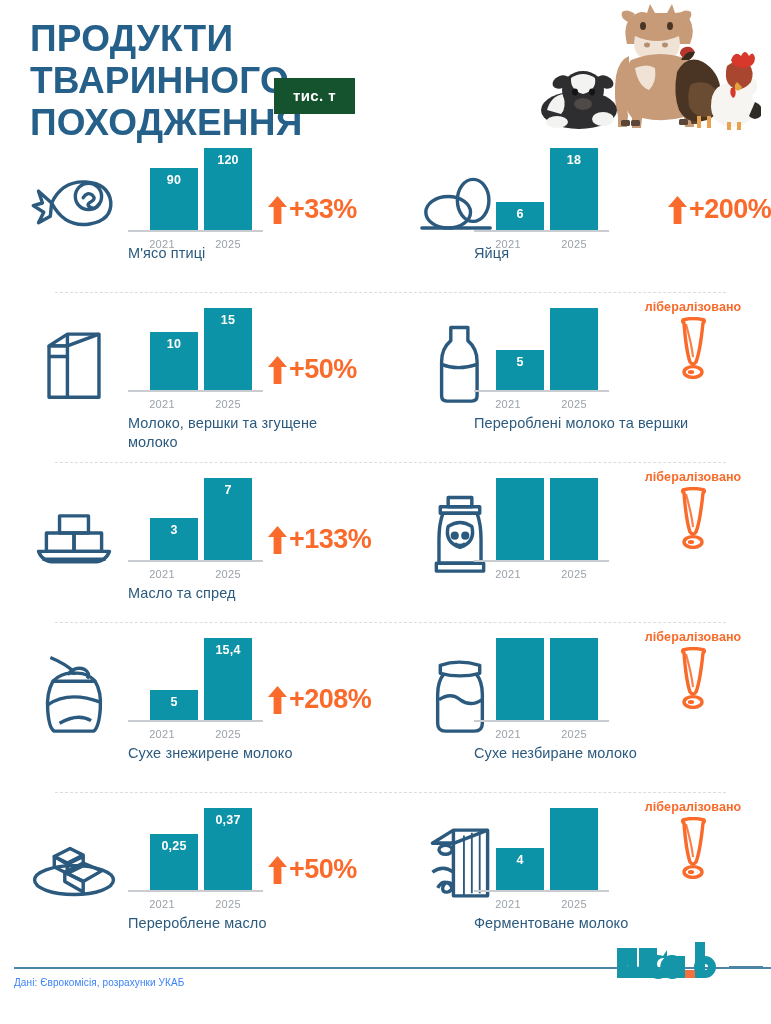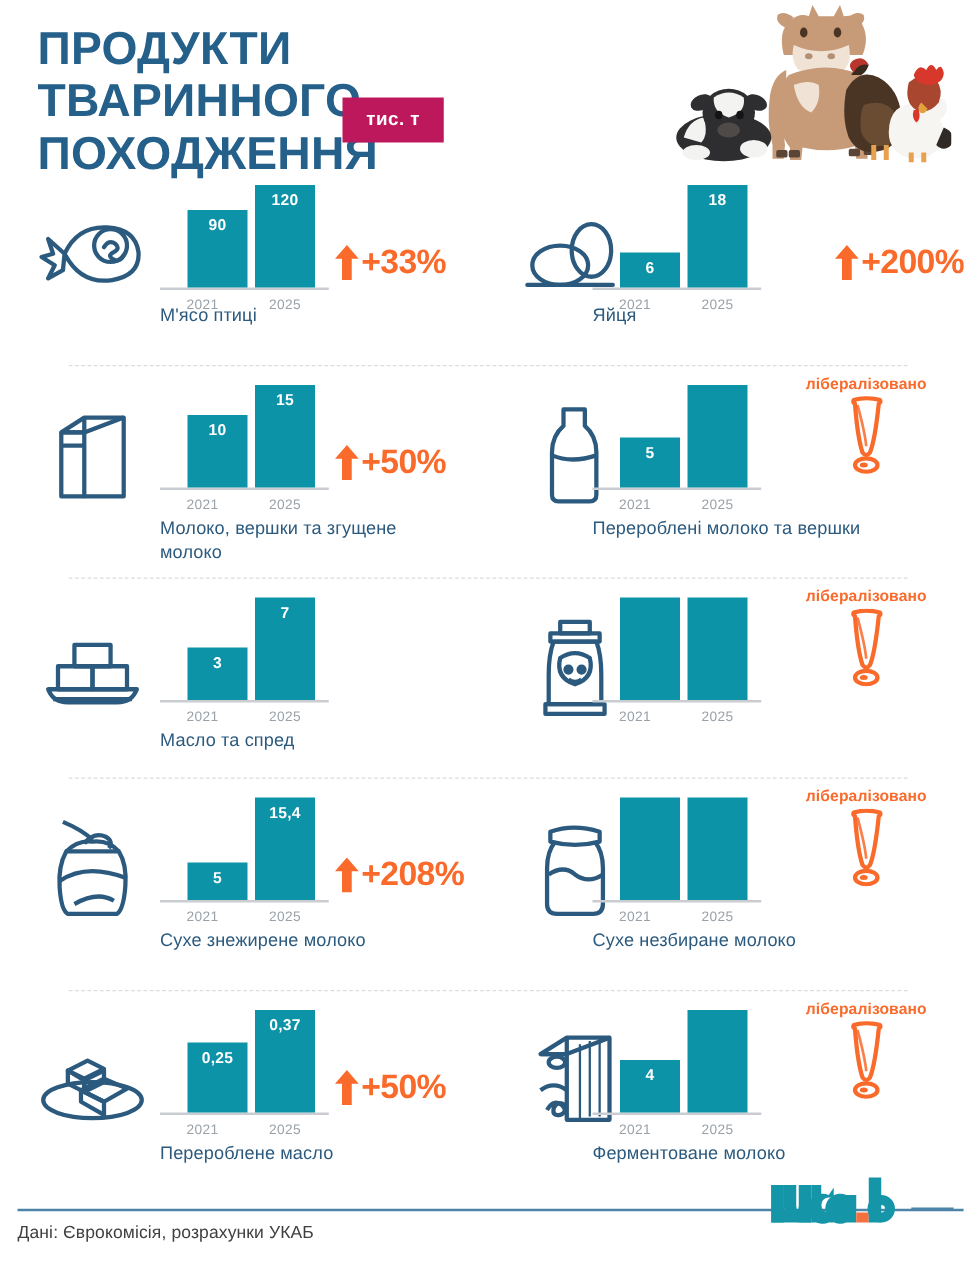--- a/index.html
+++ b/index.html
@@ -15,21 +15,21 @@
 
   
   #header { position:absolute; left:0; top:0; width:771px; height:132px; }
   #title {
     position:absolute; left:30px; top:18px; width:470px;
     font-size:37px; font-weight:bold; line-height:1.13;
     letter-spacing:0.2px; color:#25608a; text-transform:uppercase;
   }
   #unit-badge {
     position:absolute; left:274px; top:78px;
-    background:#be185d; color:#ffffff;
+    background:#14532d; color:#ffffff;
     font-size:15px; font-weight:bold;
     padding:9px 19px 10px 19px; letter-spacing:0.4px;
   }
   #animals-photo { position:absolute; right:10px; top:-2px; width:230px; height:132px; }
 
   
   #grid { position:absolute; left:0; top:132px; width:771px; }
   .row { position:relative; width:771px; display:flex; }
   .row-sep {
     position:absolute; left:55px; right:45px; top:0; height:0;
@@ -101,21 +101,21 @@
   #footer { position:absolute; left:0; bottom:0; width:771px; height:90px; }
   #foot-note {
     position:absolute; left:14px; top:9px;
     font-size:12.5px; font-weight:bold; color:#2b5a7e; letter-spacing:0.1px;
   }
   #foot-rule {
     position:absolute; left:14px; right:0px; top:33px; height:2px; background:#4d83a6;
   }
   #foot-source {
     position:absolute; left:14px; top:43px;
-    font-size:14px; color:#404040; letter-spacing:0.1px;
+    font-size:10px; color:#3b82f6; letter-spacing:0.1px;
   }
   #ucab-logo { position:absolute; right:8px; top:6px; width:152px; height:46px; }
 </style>
 </head>
 <body>
 
 <div id="header">
   <div id="title">ПРОДУКТИ ТВАРИННОГО ПОХОДЖЕННЯ</div>
   <div id="unit-badge">тис. т</div>
 
@@ -378,20 +378,28 @@
         <div class="bar-wrap b2">
           <div class="bar" style="height:82px">
             <span class="bar-val">7</span>
           </div>
         </div>
 
         <span class="yr y1">2021</span>
         <span class="yr y2">2025</span>
       </div>
 
+      <div class="growth">
+        <span>
+            <svg class="arrow-up" viewBox="0 0 19 28">
+              <path d="M9.5 0 L19 11 H13.4 V28 H5.6 V11 H0 Z" fill="#f96a2b"></path>
+            </svg>
+          </span>
+        <span>+133%</span>
+      </div>
 
       <div class="caption" style="top:122px">Масло та спред</div>
     </div>
       <div class="cell right">
       <div class="icon-box">
           <svg viewBox="0 0 70 70">
             <g fill="none" stroke="#2b5a7e" stroke-width="2.6" stroke-linejoin="round">
      <path d="M26 8 h18 v7 h-18z"></path>
      <path d="M20 15 h30 v5 h-30z"></path>
      <path d="M22 20 q-3 8 -3 20 v18 h32 v-18 q0 -12 -3 -20z"></path>

